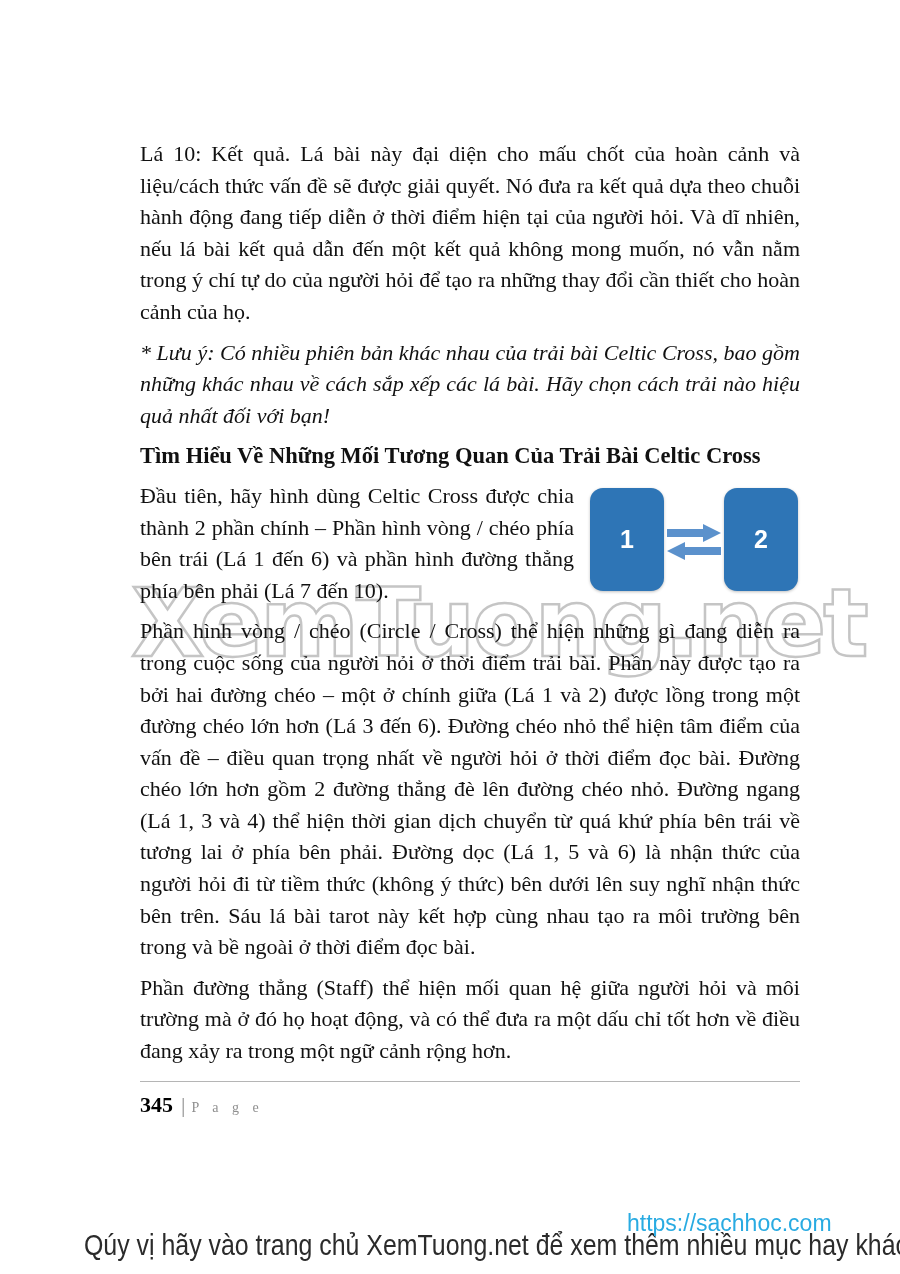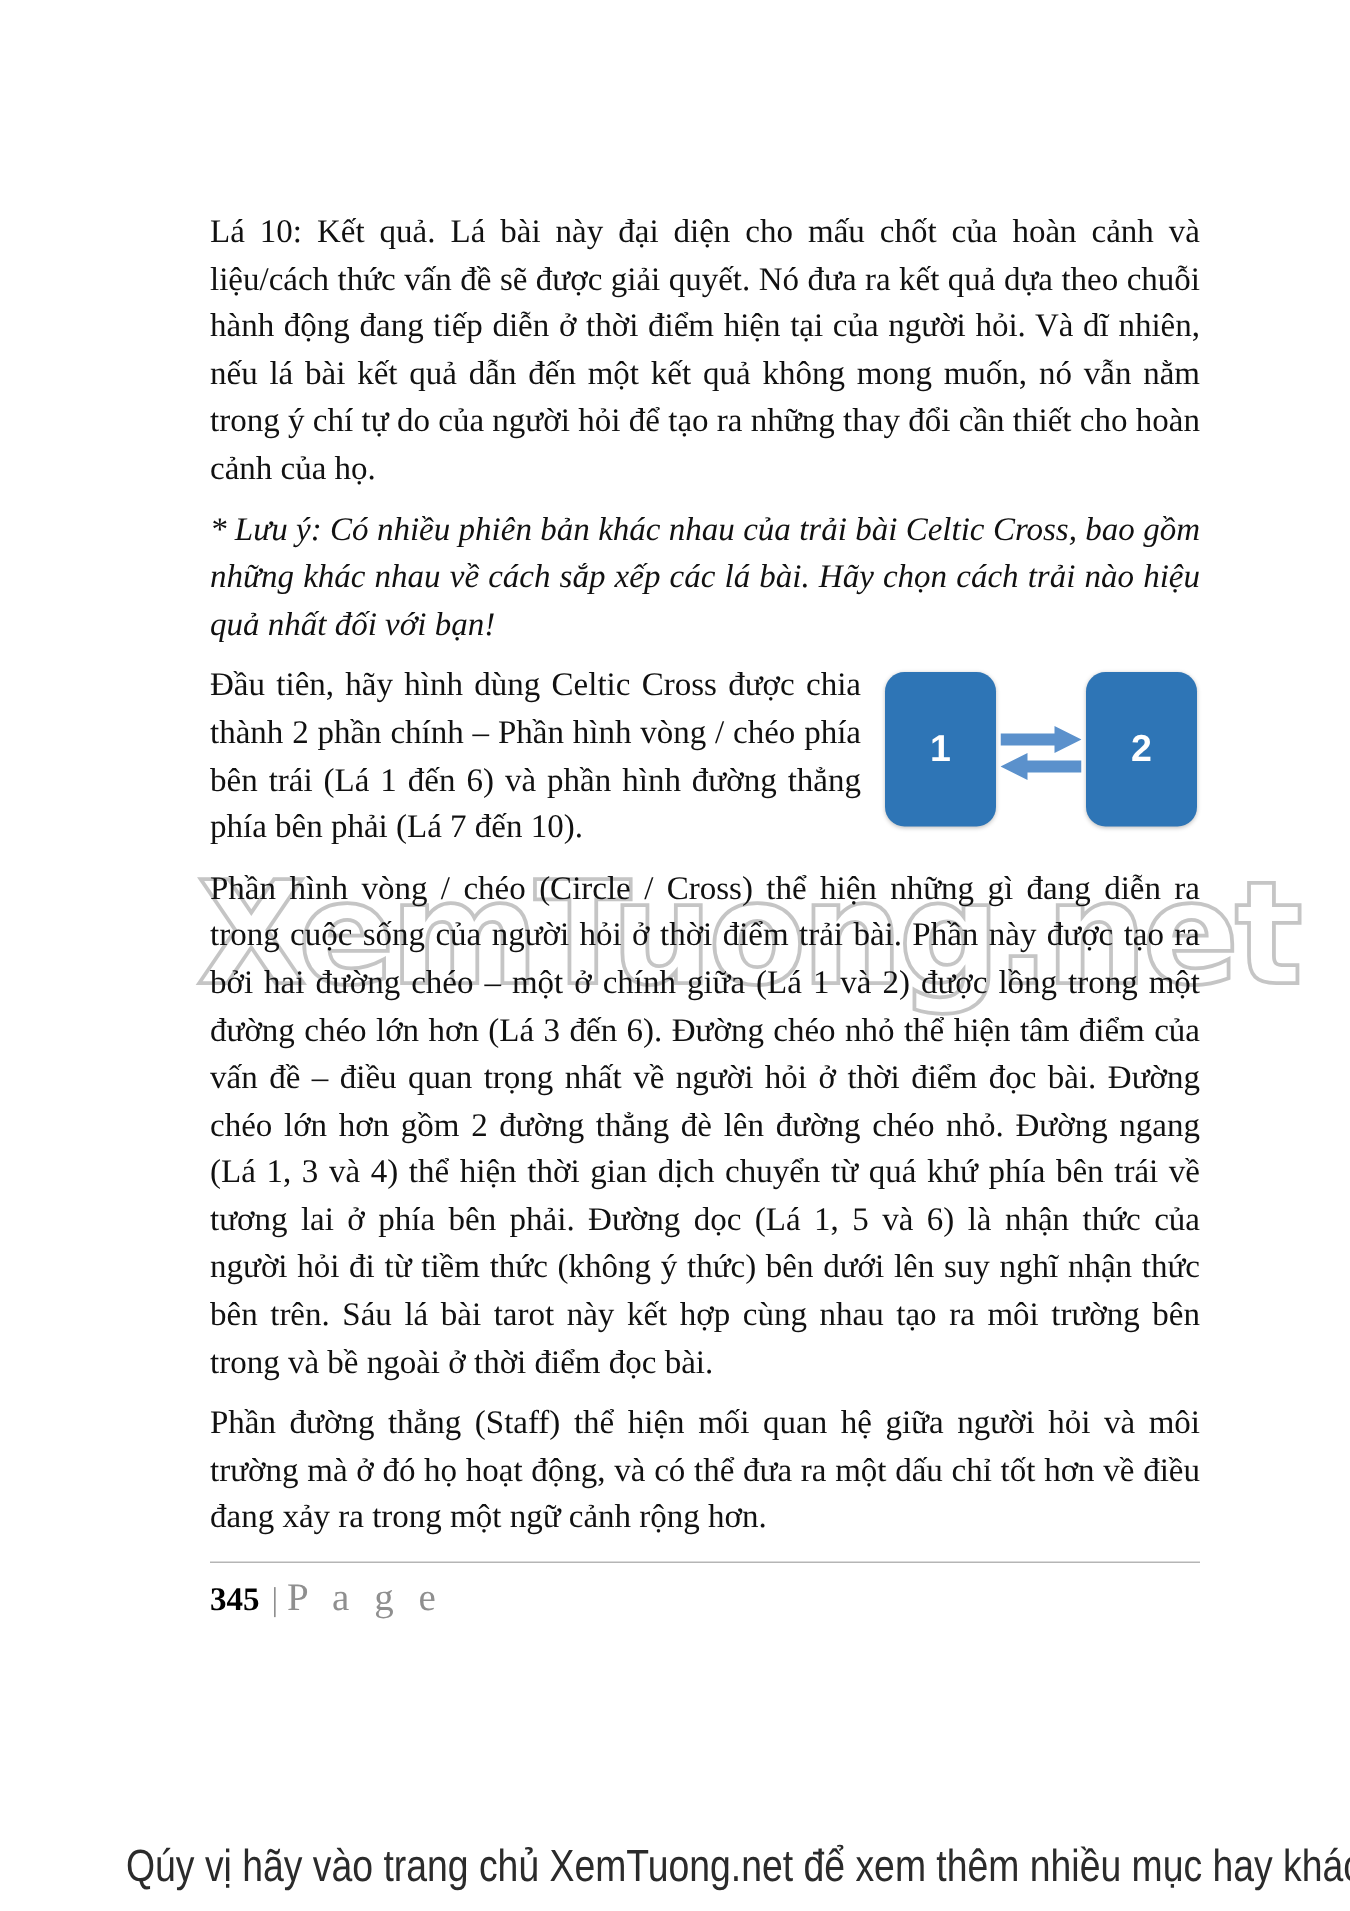--- a/index.html
+++ b/index.html
@@ -70,21 +70,21 @@
   }
   
   .footer-block{
     border-top:1.5px solid #b5b5b5;
     margin-top:14px;
     padding-top:7px;
     text-align:left;
   }
   .page-number-num{font-weight:bold;color:#000;font-size:22px;margin-top:16px;}
   .page-number-sep{color:#8f8f8f;font-size:22px;padding:0 6px 0 8px;}
-  .page-number-label{color:#8f8f8f;font-size:26px;letter-spacing:5px;}
+  .page-number-label{color:#8f8f8f;font-size:14px;letter-spacing:5px;}
   
   .sachhoc-link{
     position:absolute;
     left:627px;top:1210px;
     z-index:3;
     font-family:"Liberation Sans", sans-serif;
     font-size:23px;
     text-decoration:none;
     white-space:nowrap;
   }
@@ -106,20 +106,21 @@
 <div class="page">
 
   <div class="watermark">XemTuong.net</div>
 
   <div class="content">
 
     <p><span class="lead-bold">Lá 10: Kết quả</span><span>. Lá bài này đại diện cho mấu chốt của hoàn cảnh và liệu/cách thức vấn đề sẽ được giải quyết. Nó đưa ra kết quả dựa theo chuỗi hành động đang tiếp diễn ở thời điểm hiện tại của người hỏi. Và dĩ nhiên, nếu lá bài kết quả dẫn đến một kết quả không mong muốn, nó vẫn nằm trong ý chí tự do của người hỏi để tạo ra những thay đổi cần thiết cho hoàn cảnh của họ.</span></p>
 
     <p class="note">* Lưu ý: Có nhiều phiên bản khác nhau của trải bài Celtic Cross, bao gồm những khác nhau về cách sắp xếp các lá bài. Hãy chọn cách trải nào hiệu quả nhất đối với bạn!</p>
 
+    <div class="section-heading">Tìm Hiểu Về Những Mối Tương Quan Của Trải Bài Celtic Cross</div>
 
     <div>
       <div class="diagram">
         <div class="card card-1" style="background-color: rgb(46, 117, 182);">
             <span>1</span>
           </div>
         <div class="arrows" style="color: rgb(91, 145, 204);">
           <svg width="54" height="36" viewBox="0 0 54 36">
             <polygon points="0,5 36,5 36,0 54,9 36,18 36,13 0,13" fill="currentColor"></polygon>
             <polygon points="54,23 18,23 18,18 0,27 18,36 18,31 54,31" fill="currentColor"></polygon>
@@ -135,16 +136,17 @@
     <p><span class="lead-bold">Phần hình vòng / chéo (Circle / Cross)</span><span> thể hiện những gì đang diễn ra trong cuộc sống của người hỏi ở thời điểm trải bài. Phần này được tạo ra bởi hai đường chéo – một ở chính giữa (Lá 1 và 2) được lồng trong một đường chéo lớn hơn (Lá 3 đến 6). Đường chéo nhỏ thể hiện tâm điểm của vấn đề – điều quan trọng nhất về người hỏi ở thời điểm đọc bài. Đường chéo lớn hơn gồm 2 đường thẳng đè lên đường chéo nhỏ. Đường ngang (Lá 1, 3 và 4) thể hiện thời gian dịch chuyển từ quá khứ phía bên trái về tương lai ở phía bên phải. Đường dọc (Lá 1, 5 và 6) là nhận thức của người hỏi đi từ tiềm thức (không ý thức) bên dưới lên suy nghĩ nhận thức bên trên. Sáu lá bài tarot này kết hợp cùng nhau tạo ra môi trường bên trong và bề ngoài ở thời điểm đọc bài.</span></p>
 
     <p><span class="lead-bold">Phần đường thẳng (Staff)</span><span> thể hiện mối quan hệ giữa người hỏi và môi trường mà ở đó họ hoạt động, và có thể đưa ra một dấu chỉ tốt hơn về điều đang xảy ra trong một ngữ cảnh rộng hơn.</span></p>
 
     <div class="footer-block">
       <span class="page-number-num">345</span><span class="page-number-sep">|</span><span class="page-number-label">P a g e</span>
     </div>
 
   </div>
 
+  <a class="sachhoc-link" href="#" style="color: rgb(41, 171, 226);">https://sachhoc.com</a>
 
   <div class="promo-line">Qúy vị hãy vào trang chủ XemTuong.net để xem thêm nhiều mục hay khác</div>
 
 </div>
 
 </body></html>

